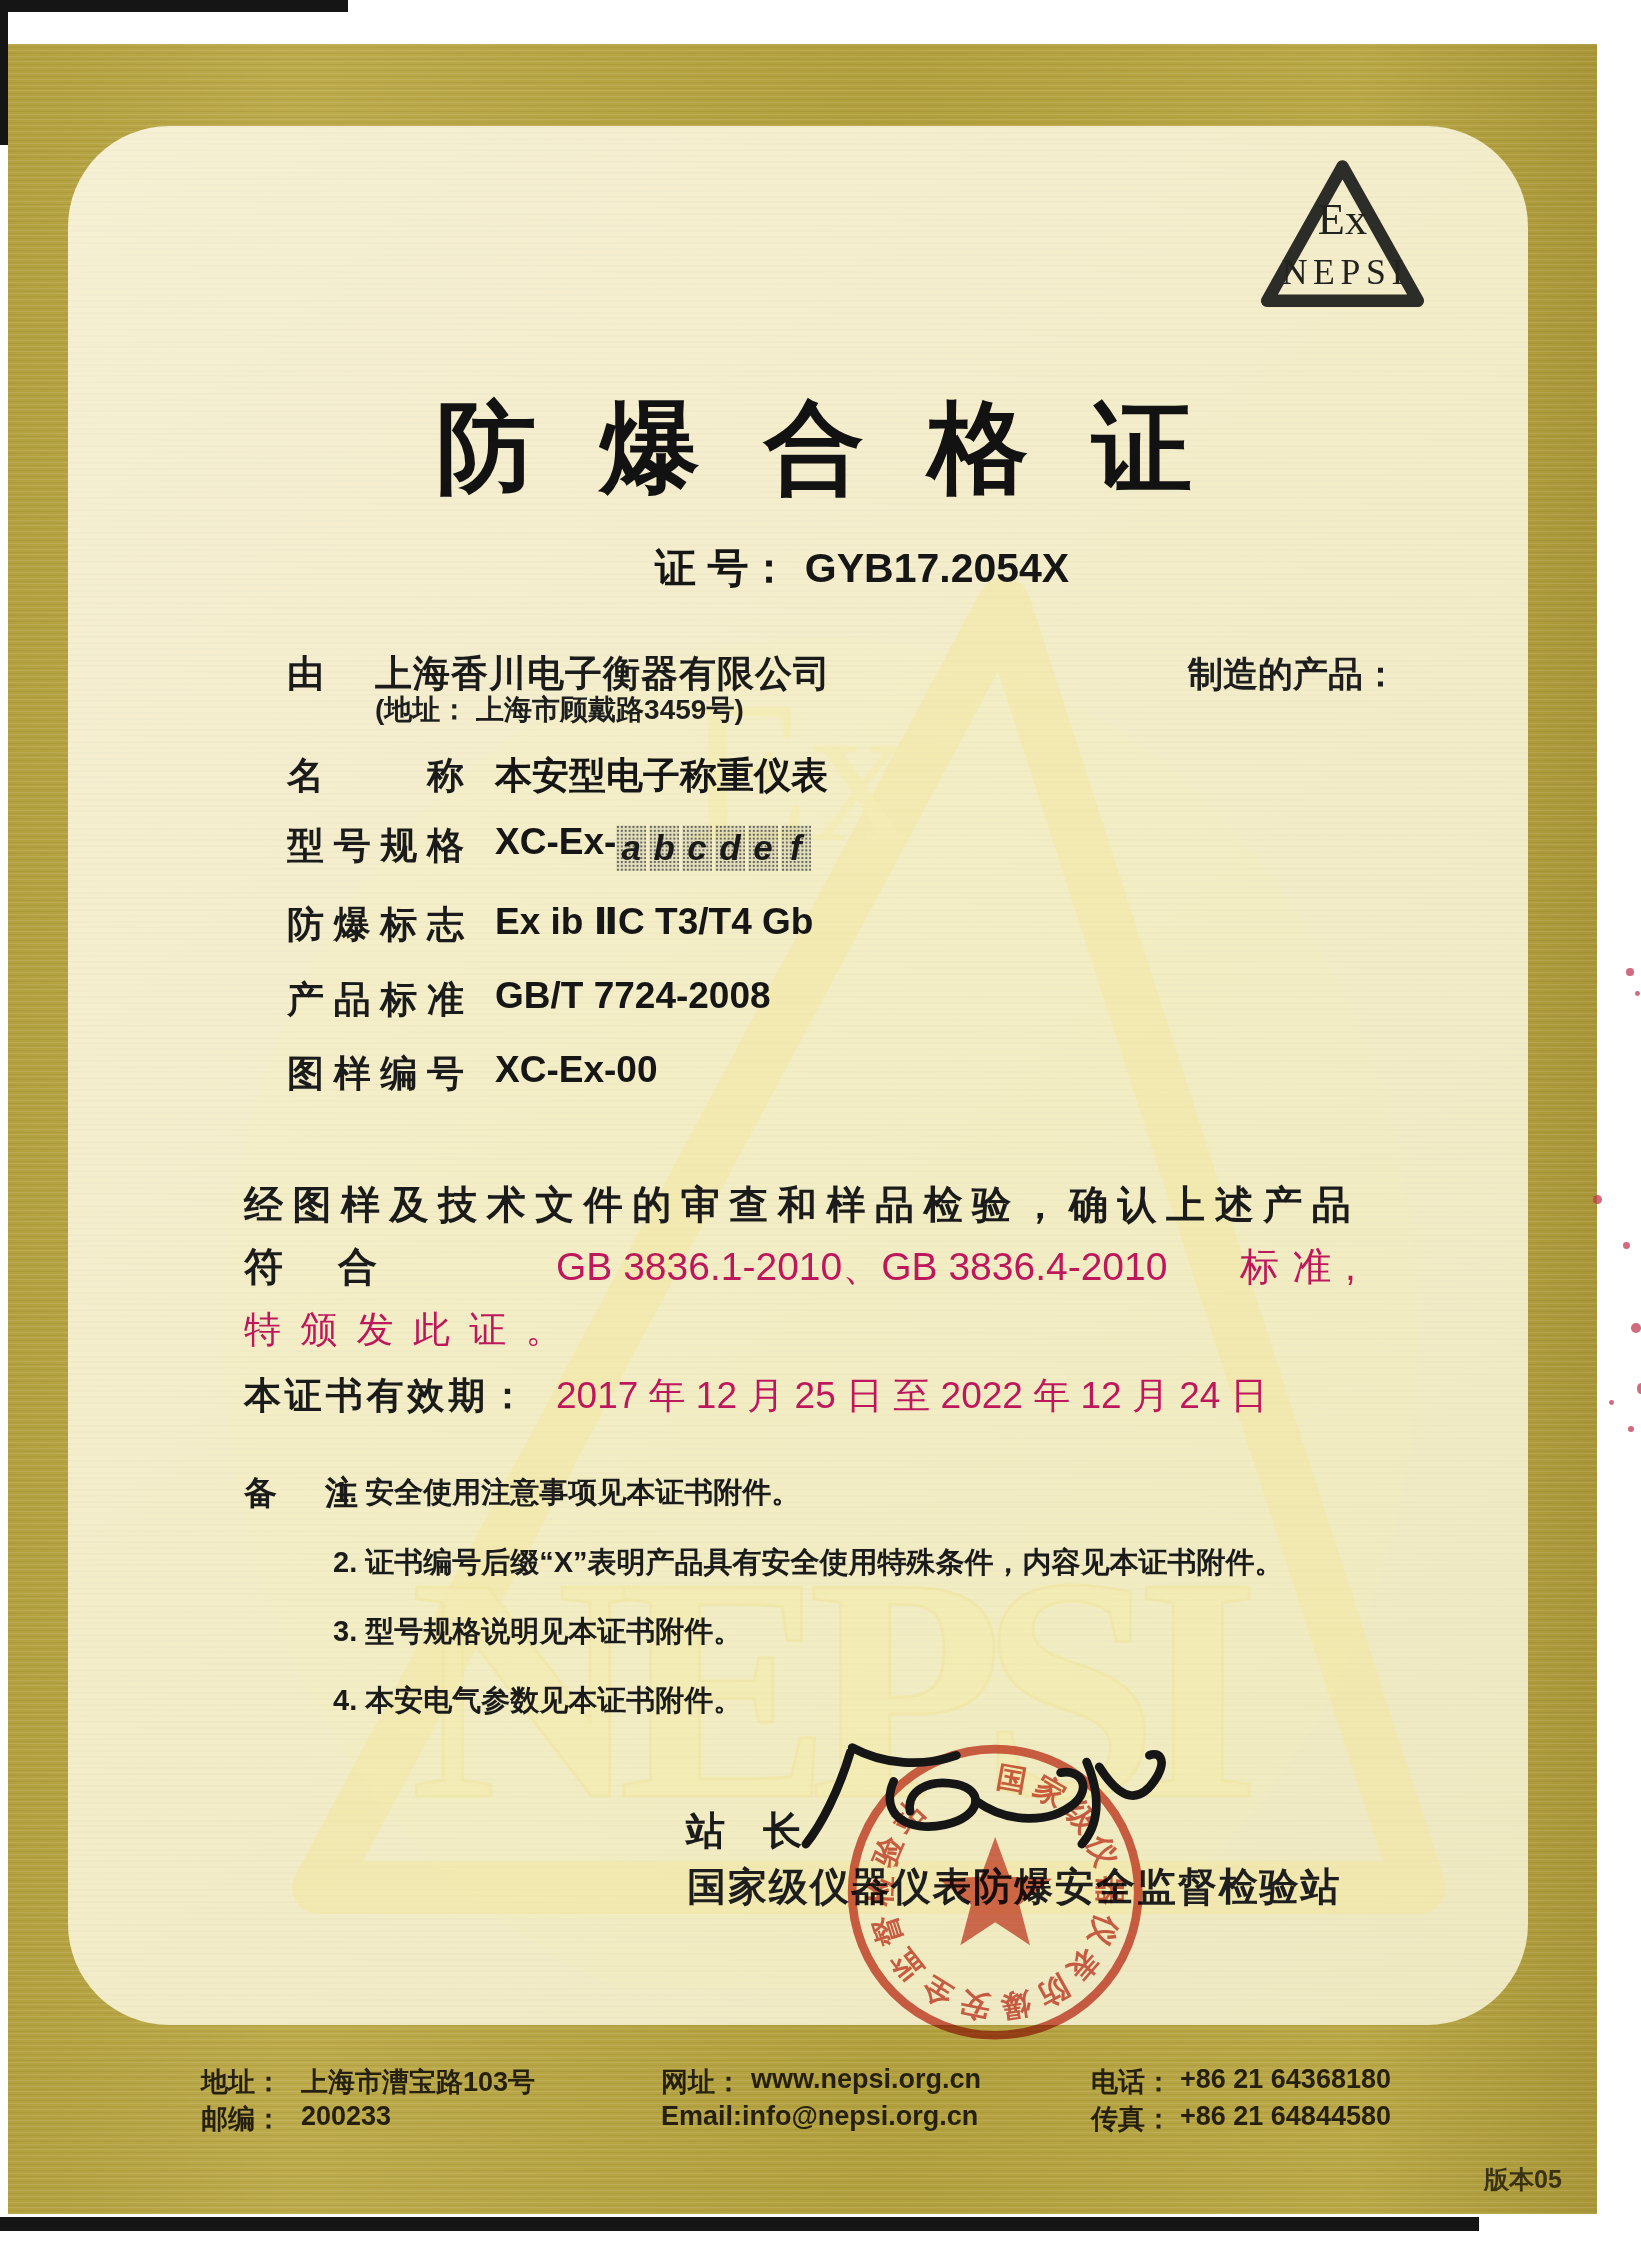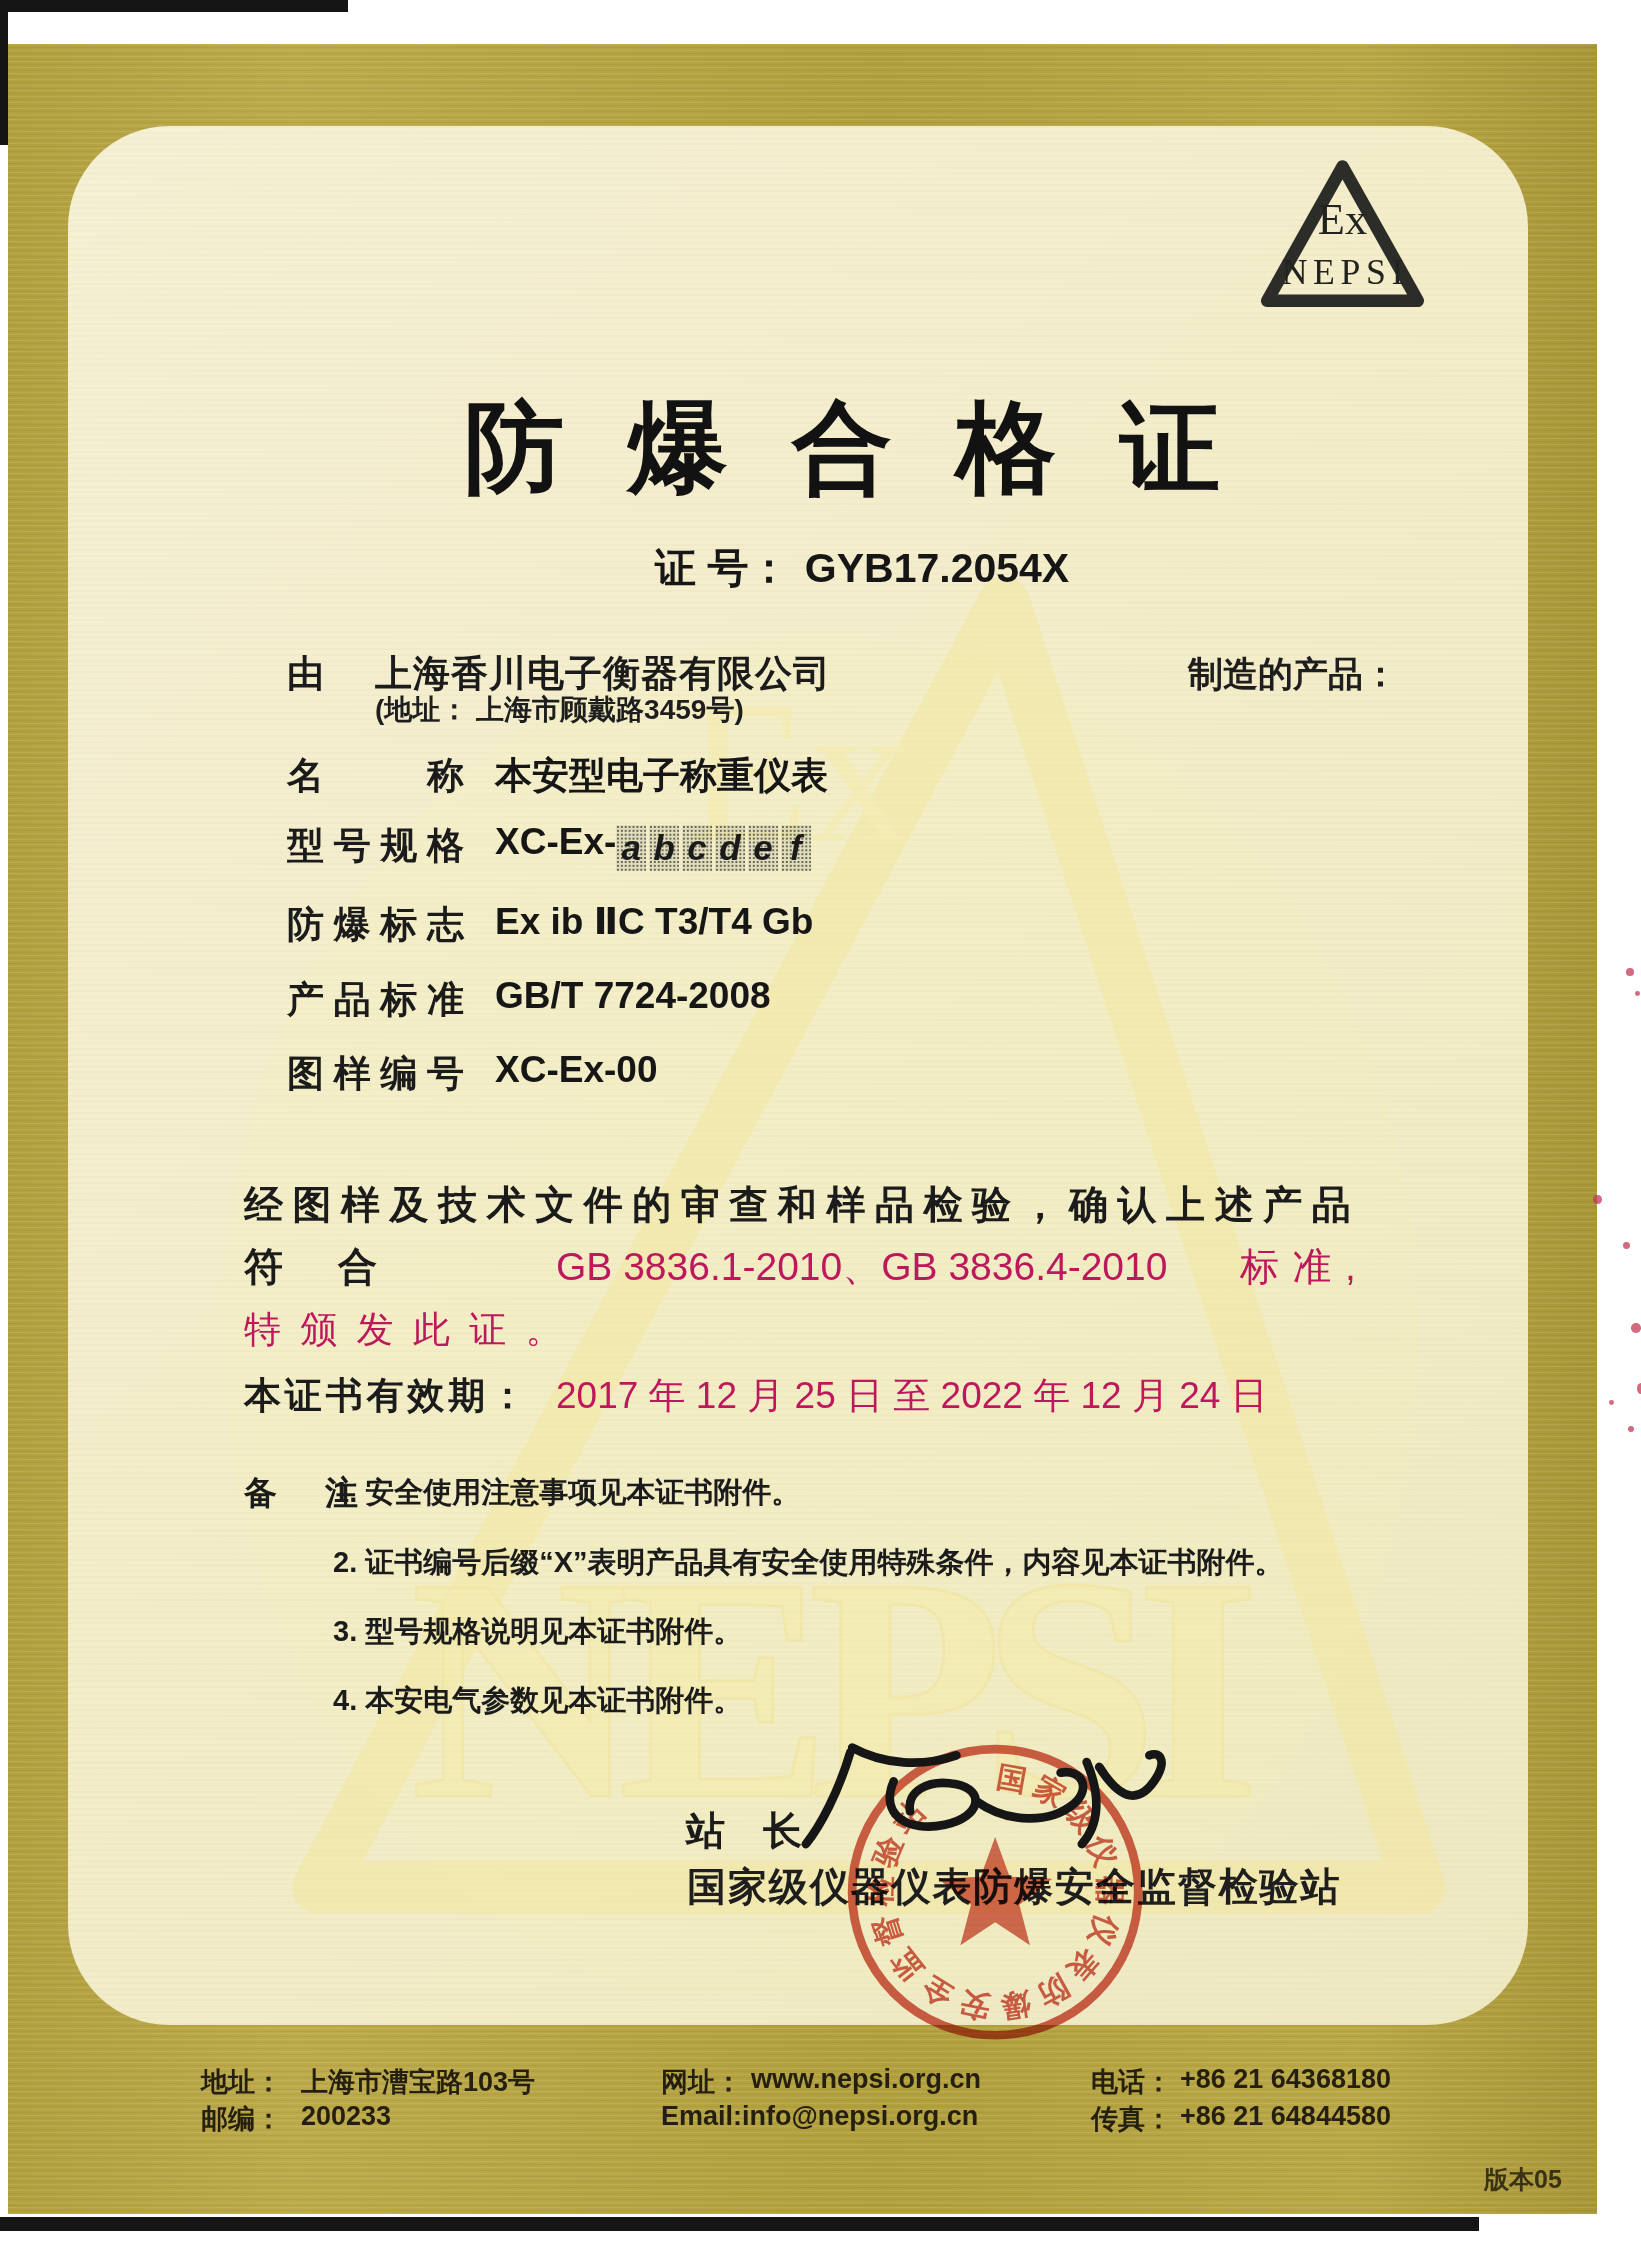--- a/index.html
+++ b/index.html
@@ -16,21 +16,21 @@
   }
   
   #cream{left:68px;top:126px;width:1460px;height:1899px;border-radius:101px;
     background:
       repeating-linear-gradient(180deg, rgba(0,0,0,.014) 0 1.9px, rgba(0,0,0,0) 1.9px 5.8px),
       linear-gradient(135deg,#f6f0d4 0%,#f3edca 45%,#efe9c2 100%);
     z-index:1;}
   #watermark{left:145px;top:541px;z-index:2;opacity:.55;}
   .txt{z-index:4;}
   
-  #title{left:436px;top:382px;font-size:100px;font-weight:bold;letter-spacing:64px;color:#121212;white-space:nowrap;margin-left:28px;}
+  #title{left:436px;top:382px;font-size:100px;font-weight:bold;letter-spacing:64px;color:#121212;white-space:nowrap;}
   #cert-line{left:655px;top:541px;font-size:41px;font-weight:bold;white-space:nowrap;color:#161616;}
   #cert-line .gap{display:inline-block;width:15.4px;}
   
   .b38{font-size:37px;font-weight:bold;color:#1b1b1b;white-space:nowrap;}
   .spread{display:flex;justify-content:space-between;font-weight:bold;color:#1b1b1b;}
   
   .flabel{left:287px;width:177px;font-size:37px;}
   .fvalue{left:495px;font-size:37px;font-weight:bold;white-space:nowrap;color:#161616;}
   .mask-wrap{display:inline-flex;gap:2.9px;vertical-align:-5.8px;}
   .mask-cell{display:inline-flex;align-items:center;justify-content:center;width:30px;height:46px;

